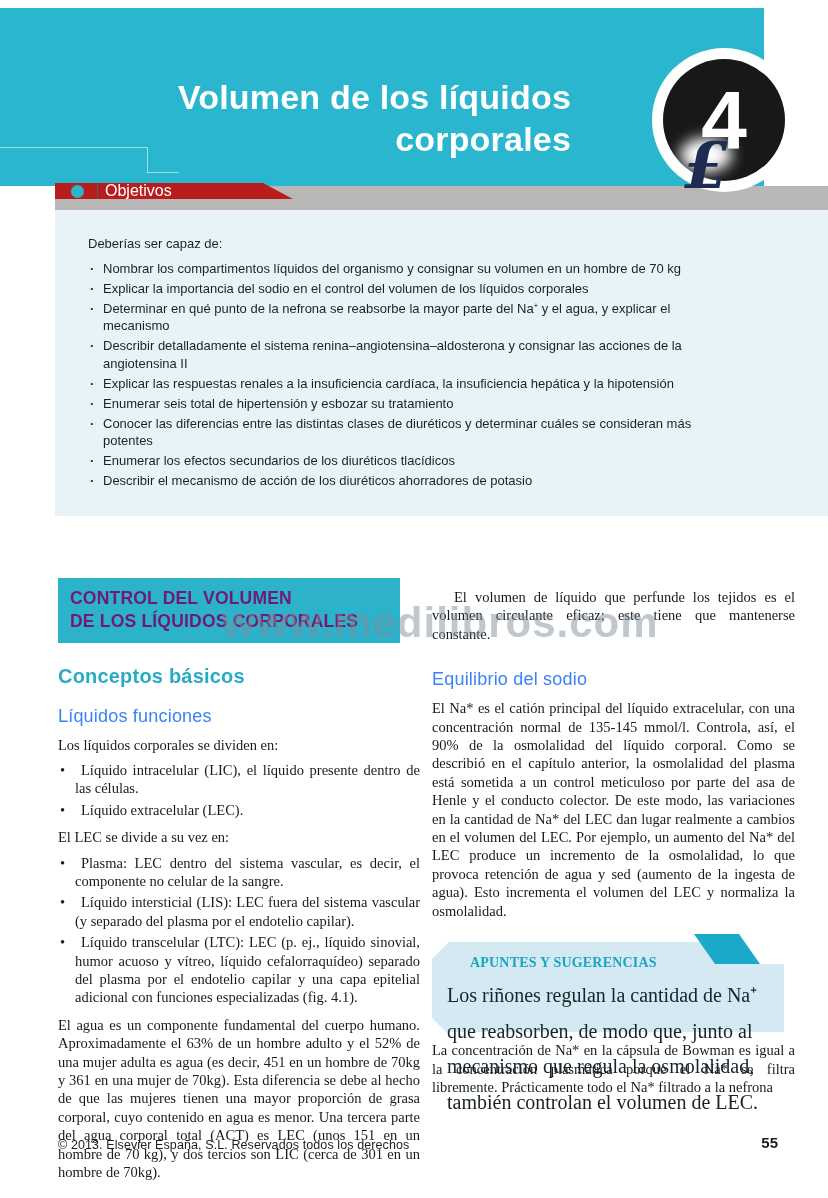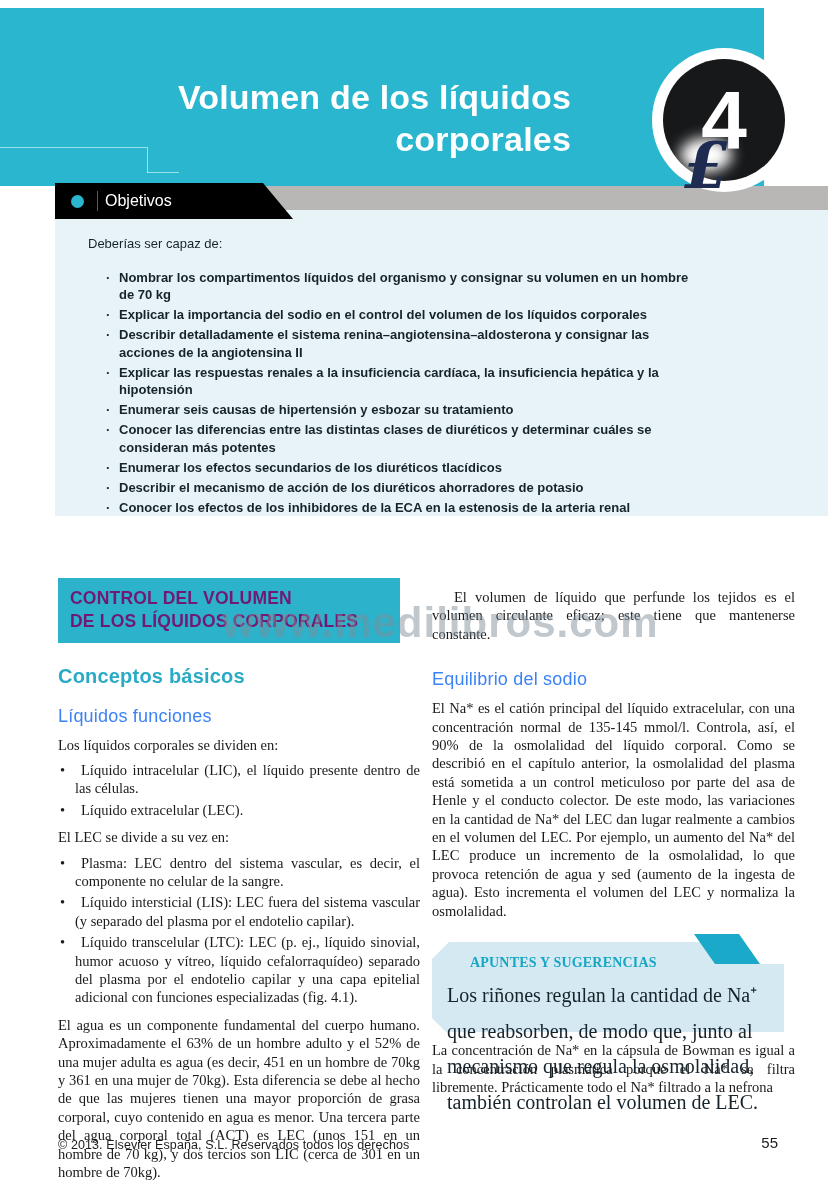--- a/index.html
+++ b/index.html
@@ -39,38 +39,38 @@
     background:#ffffff;border-radius:50%;filter:blur(7px);z-index:4;
   }
   .pound-mark{
     position:absolute;left:684px;top:134px;z-index:5;
     font-family:"DejaVu Serif",serif;font-style:italic;font-weight:bold;
     font-size:64px;color:#1d2c50;line-height:1;
   }
   
   .gray-strip{position:absolute;top:186px;left:55px;width:773px;height:24px;background:#b9b7b6;}
   .obj-tab{
-    position:absolute;top:183px;left:55px;width:238px;height:36px;
-    background:#000000;z-index:2;
+    position:absolute;top:183px;left:55px;width:238px;height:16px;
+    background:#b91c1c;z-index:2;
     clip-path:polygon(0 0,208px 0,238px 100%,0 100%);
     display:flex;align-items:center;
   }
   .obj-dot{width:13px;height:13px;border-radius:50%;background:#2ab6ce;margin-left:16px;}
   .obj-sep{width:1px;height:20px;background:#5a5a5a;margin-left:13px;}
   .obj-tab-label{color:#ffffff;font-size:16px;margin-left:7px;}
   .objectives-panel{
     position:absolute;top:210px;left:55px;width:808px;height:306px;
     background:#e8f3f7;
   }
   .objectives-content{
     padding:25px 40px 0 33px;color:#17232b;
     font-size:13px;line-height:17.5px;max-width:630px;
   }
   .objectives-content .intro{margin:0 0 7px 0;}
-  ul.objective-list{list-style:none;margin:16px;padding:0;font-weight:bold;}
+  ul.objective-list{list-style:none;margin:0;padding:0;}
   ul.objective-list li{
     position:relative;padding-left:15px;margin:0 0 2.5px 0;
   }
   ul.objective-list li::before{
     content:"·";position:absolute;left:2px;top:0;font-weight:bold;color:#17232b;
   }
   
   .watermark{
     position:absolute;top:599px;left:222px;z-index:6;
     font-size:42px;font-weight:bold;letter-spacing:1px;
@@ -120,21 +120,21 @@
     position:absolute;top:36px;left:15px;right:16px;
     font-size:20px;line-height:1.78;color:#17232b;
   }
   
   .footer-copyright{
     position:absolute;left:58px;top:1138px;
     font-size:12.5px;color:#1c1c1c;letter-spacing:.1px;
   }
   .page-number{
     position:absolute;right:50px;top:1134px;
-    font-size:15px;font-weight:normal;color:#1c1c1c;
+    font-size:15px;font-weight:bold;color:#1c1c1c;
   }
 </style>
 </head>
 <body>
 
 <div class="page">
 
   <div class="header-band">
     <div class="deco-line-h1"></div>
     <div class="deco-line-v1"></div>
@@ -156,27 +156,27 @@
     <span class="obj-sep"></span>
     <span class="obj-tab-label">Objetivos</span>
   </div>
 
   <div class="objectives-panel">
     <div class="objectives-content">
       <p class="intro">Deberías ser capaz de:</p>
       <ul class="objective-list">
         <li>Nombrar los compartimentos líquidos del organismo y consignar su volumen en un hombre de 70 kg</li>
         <li>Explicar la importancia del sodio en el control del volumen de los líquidos corporales</li>
+        <li>Determinar en qué punto de la nefrona se reabsorbe la mayor parte del Na⁺ y el agua, y explicar el mecanismo</li>
         <li>Describir detalladamente el sistema renina–angiotensina–aldosterona y consignar las acciones de la angiotensina II</li>
         <li>Explicar las respuestas renales a la insuficiencia cardíaca, la insuficiencia hepática y la hipotensión</li>
-        <li>Enumerar seis causas de hipertensión y esbozar su tratamiento</li>
+        <li>Enumerar seis total de hipertensión y esbozar su tratamiento</li>
         <li>Conocer las diferencias entre las distintas clases de diuréticos y determinar cuáles se consideran más potentes</li>
         <li>Enumerar los efectos secundarios de los diuréticos tlacídicos</li>
         <li>Describir el mecanismo de acción de los diuréticos ahorradores de potasio</li>
-        <li>Conocer los efectos de los inhibidores de la ECA en la estenosis de la arteria renal</li>
       </ul>
     </div>
   </div>
 
   <div class="watermark">www.medilibros.com</div>
 
   <div class="col col-left">
     <div class="section-box">
       <div>CONTROL DEL VOLUMEN</div>
       <div>DE LOS LÍQUIDOS CORPORALES</div>

